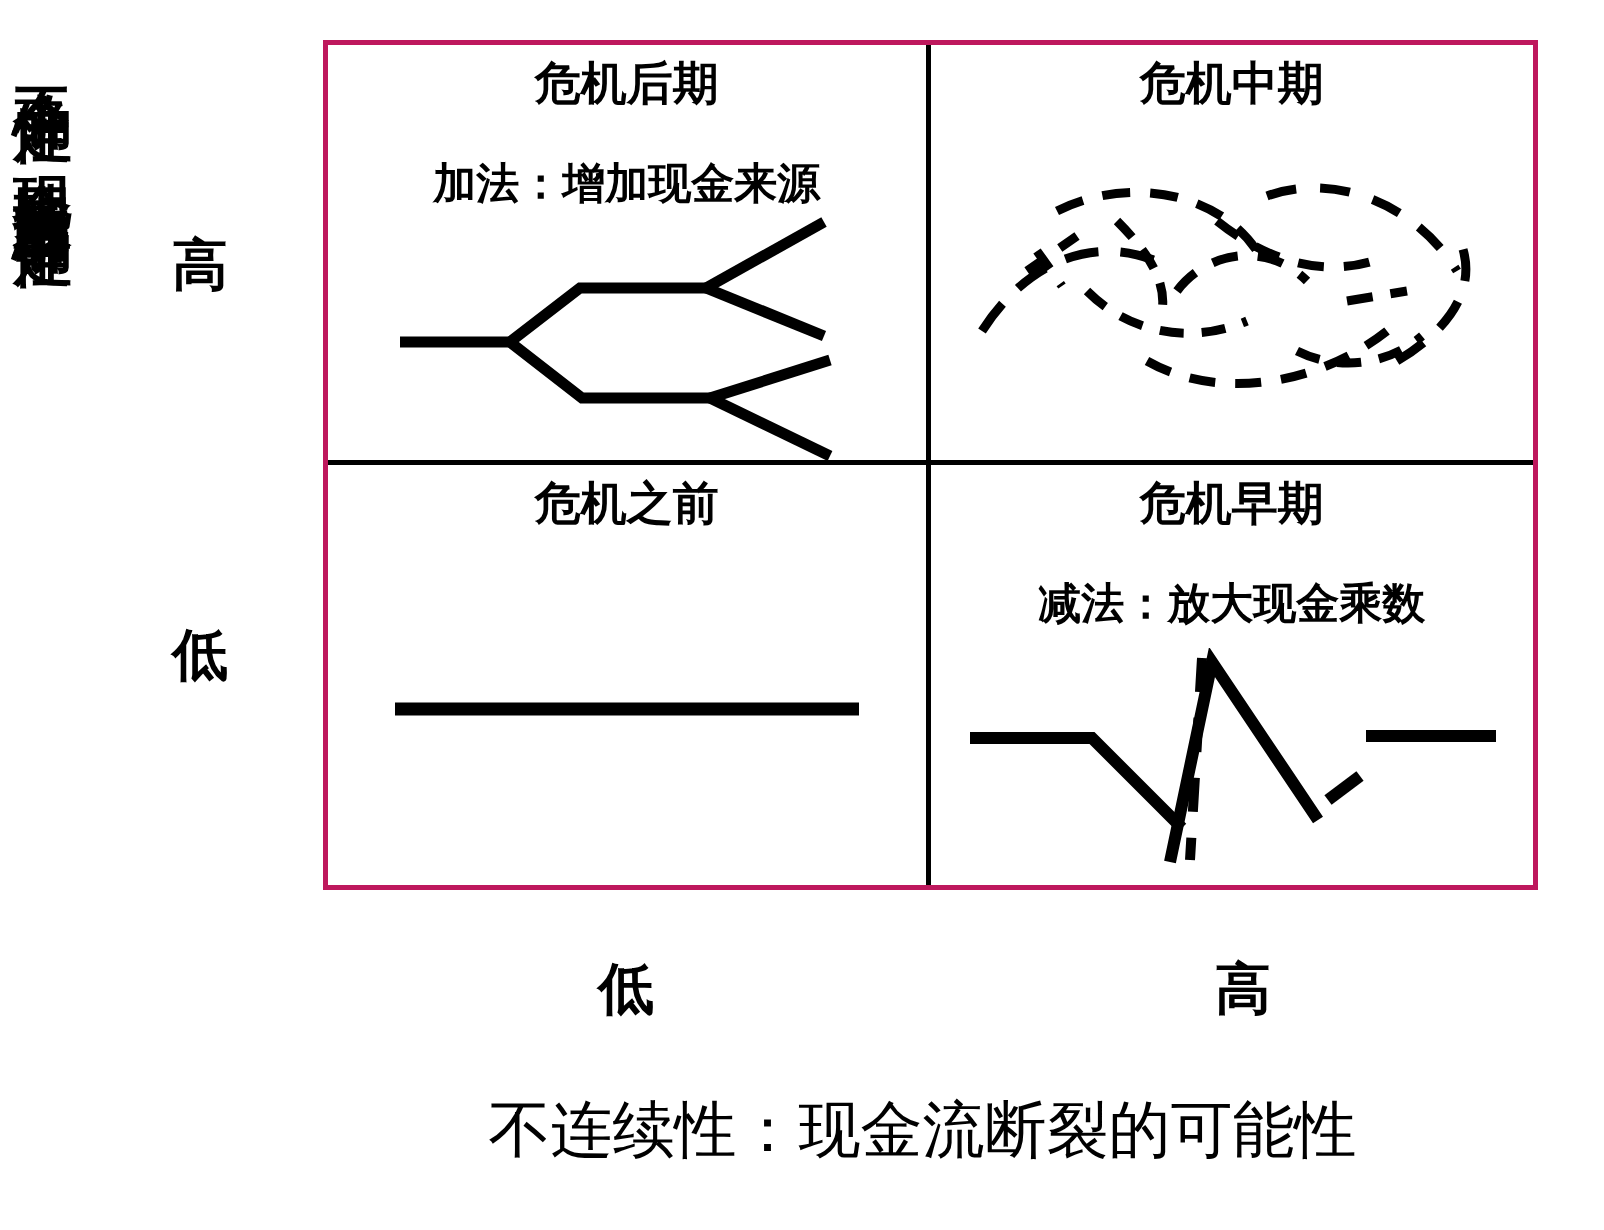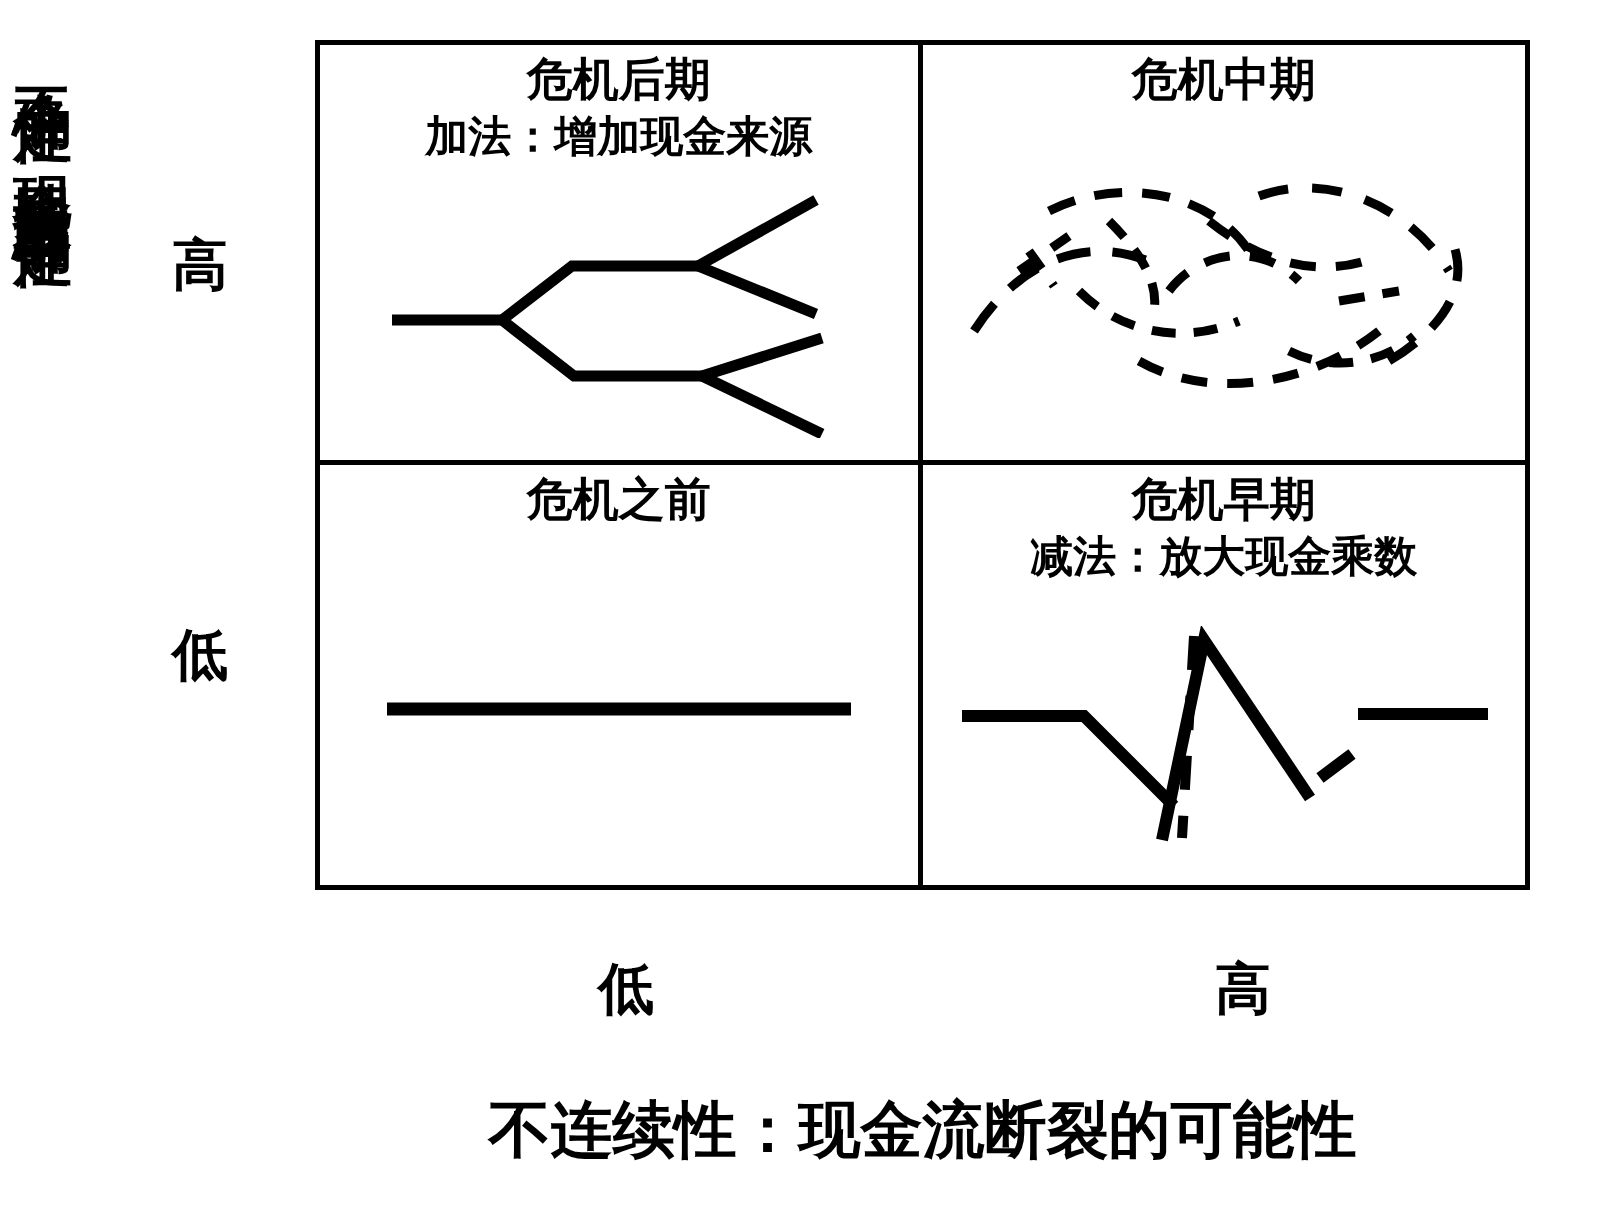--- a/index.html
+++ b/index.html
@@ -36,30 +36,29 @@
     position: absolute;
     font-size: 56px;
     font-weight: 800;
   }
   .y-tick-high { left: 172px; top: 228px; }
   .y-tick-low  { left: 172px; top: 618px; }
 
   
   .matrix {
     position: absolute;
-    left: 315px;
+    left: 323px;
     top: 40px;
     width: 1215px;
     height: 850px;
-    border: 5px solid #000000;
+    border: 5px solid #be185d;
     box-sizing: border-box;
     display: grid;
     grid-template-columns: 1fr 1fr;
     grid-template-rows: 1fr 1fr;
-    font-family: Liberation Mono, monospace;
   }
   .cell {
     box-sizing: border-box;
     display: flex;
     flex-direction: column;
     align-items: center;
     padding-top: 10px;
     overflow: hidden;
   }
   .cell.col-left  { border-right: 5px solid #000000; }
@@ -68,20 +67,21 @@
   .cell-title {
     font-size: 46px;
     font-weight: 800;
     line-height: 1.25;
   }
   .cell-subtitle {
     font-size: 43px;
     font-weight: 600;
     line-height: 1.25;
     white-space: nowrap;
+    margin-top: 44px;
   }
   .cell-art {
     flex: 1;
     display: flex;
     align-items: center;
     justify-content: center;
     width: 100%;
   }
   .cell-art svg { display: block; }
 
@@ -94,21 +94,21 @@
   .x-tick-low  { left: 598px;  top: 952px; }
   .x-tick-high { left: 1215px; top: 952px; }
 
   .x-axis-title {
     position: absolute;
     left: 315px;
     width: 1215px;
     top: 1088px;
     text-align: center;
     font-size: 62px;
-    font-weight: 700;
+    font-weight: 400;
     white-space: nowrap;
   }
 
   .stroke { stroke: #000000; fill: none; }
 </style>
 </head>
 <body>
 
 <div class="canvas">
 

